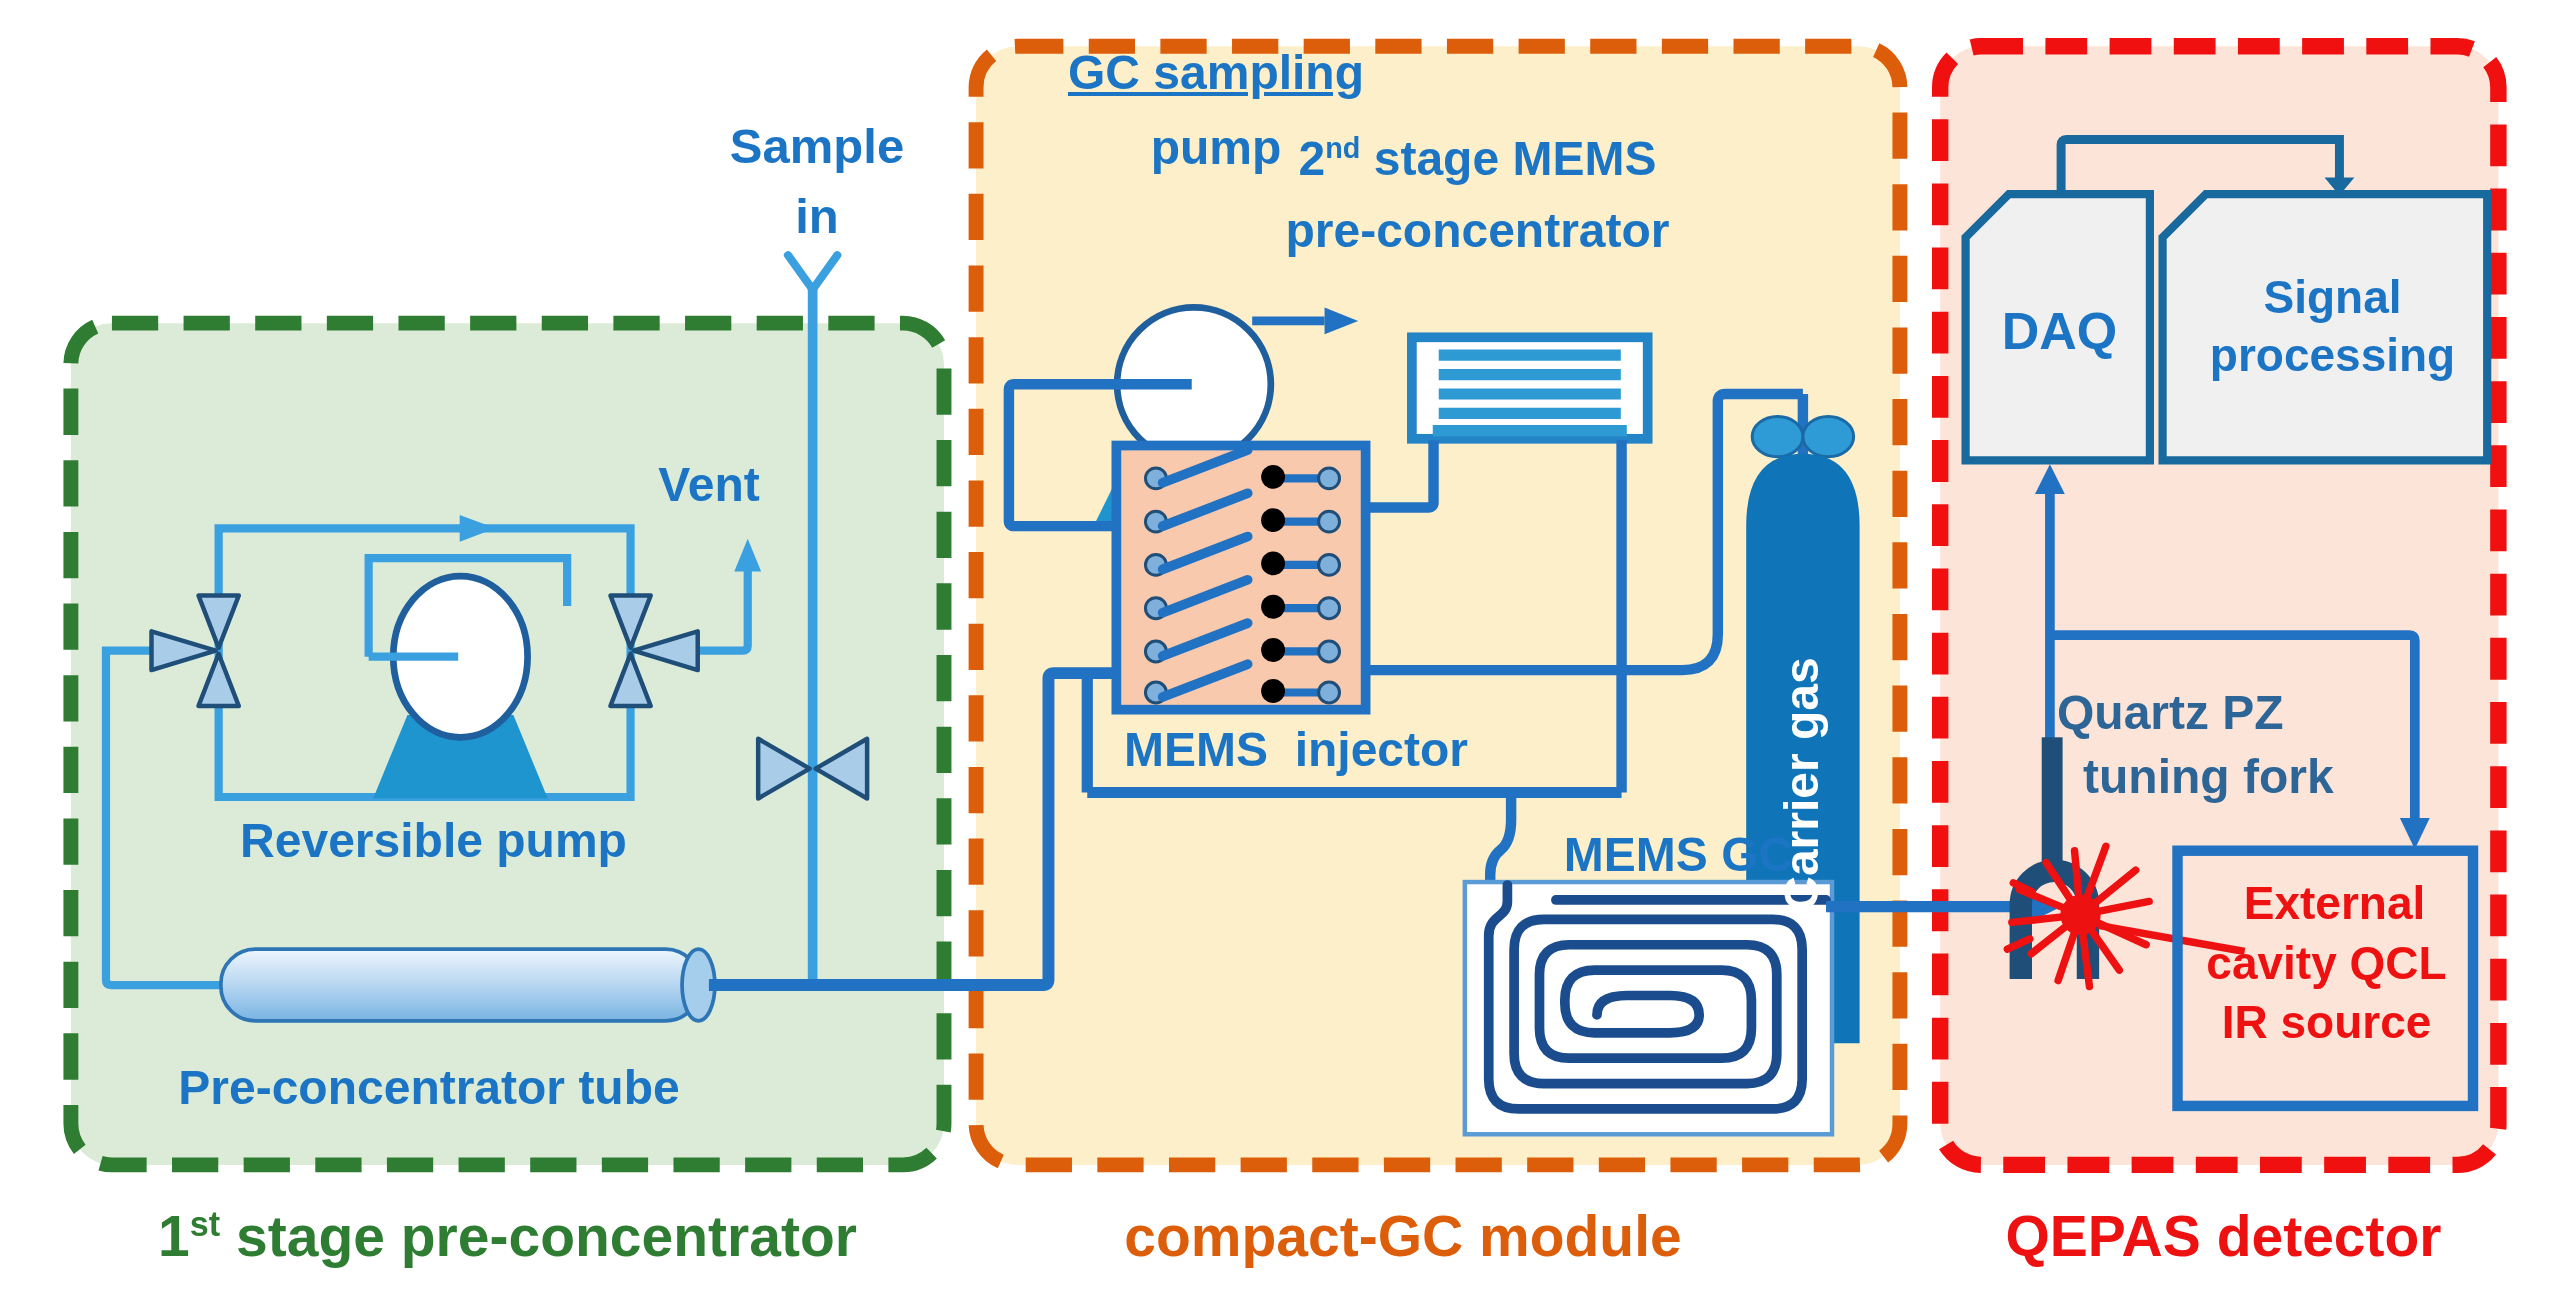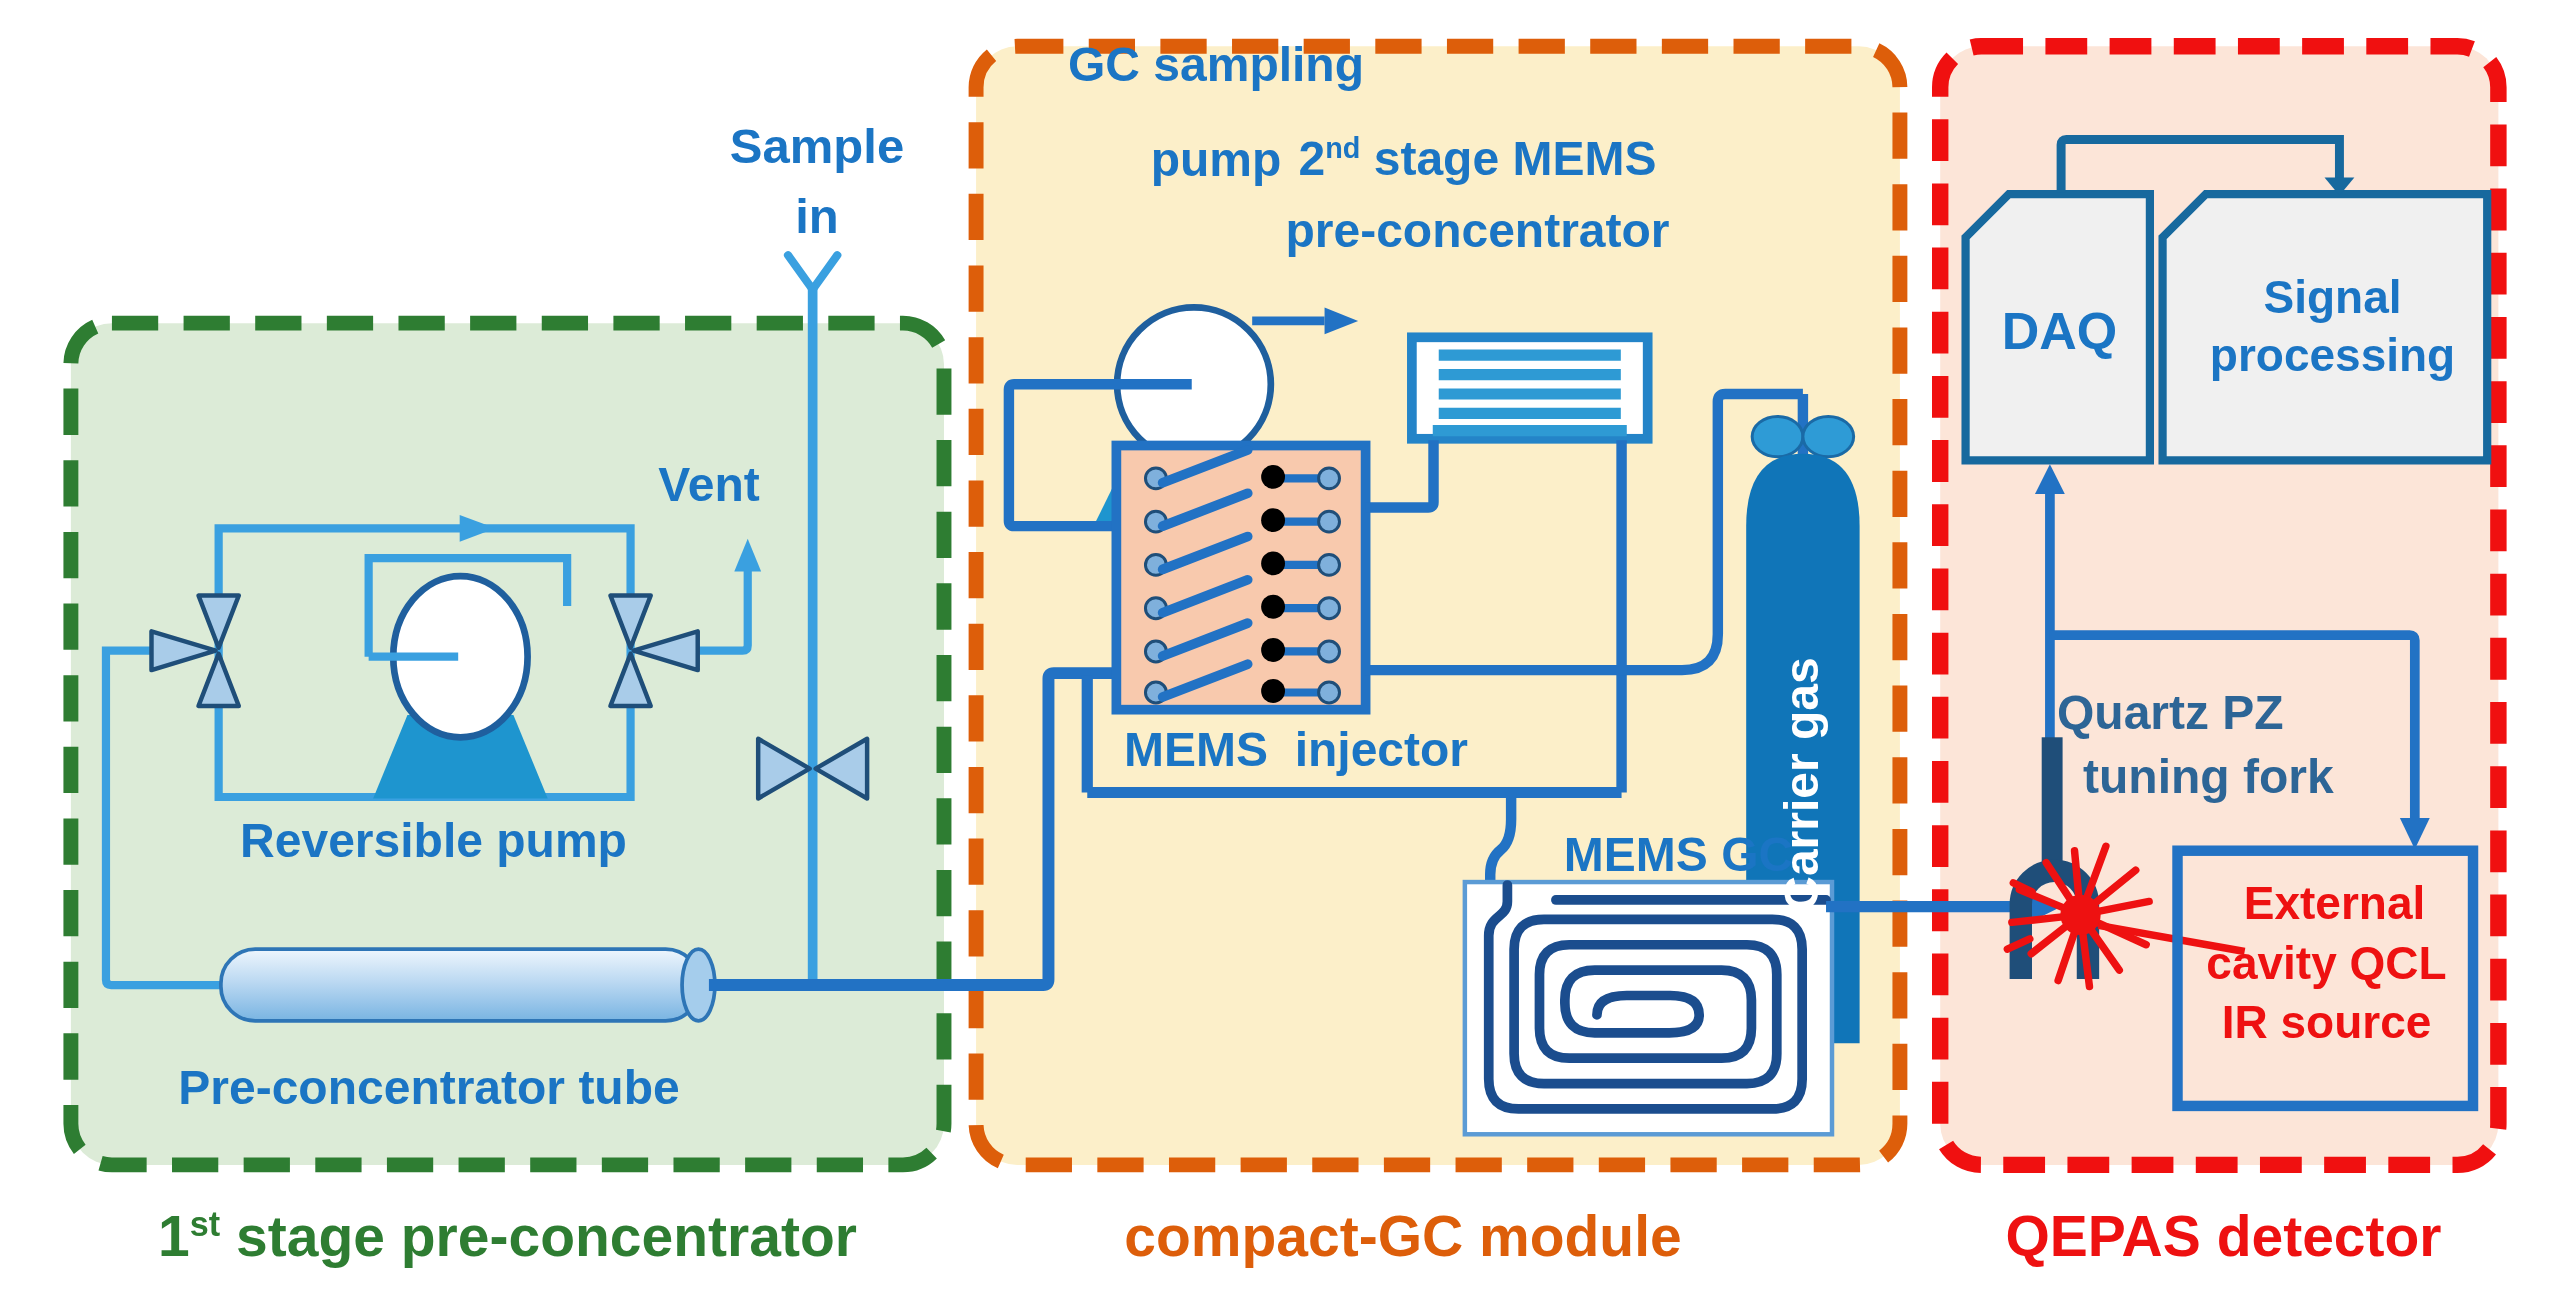--- a/index.html
+++ b/index.html
@@ -202,22 +202,22 @@
   <rect x="2918" y="1140" width="396" height="342" fill="none" stroke="#2272c4" stroke-width="14"></rect>
 </svg>
 
   <div class="lbl ctr f66" style="left:694px;top:121px;width:246px;">Sample</div>
   <div class="lbl ctr f66" style="left:694px;top:191px;width:246px;">in</div>
   <div class="lbl ctr f64" style="left:612px;top:460px;width:194px;">Vent</div>
   <div class="lbl ctr f64" style="left:187px;top:816px;width:493px;">Reversible pump</div>
   <div class="lbl ctr f64" style="left:134px;top:1063px;width:590px;">Pre-concentrator tube</div>
   <div class="lbl ctr f76 green" style="left:97px;top:1191px;width:821px;"><span>1</span><sup>st</sup><span> stage pre-concentrator</span></div>
 
-  <div class="lbl ctr f64" style="left:1037px;top:40px;width:358px;">GC sampling</div>
-  <div class="lbl ctr f64" style="left:1037px;top:123px;width:358px;margin-top:12px;">pump</div>
+  <div class="lbl ctr f64" style="left:1037px;top:48px;width:358px;text-decoration:underline;">GC sampling</div>
+  <div class="lbl ctr f64" style="left:1037px;top:123px;width:358px;">pump</div>
   <div class="lbl ctr f64" style="left:1209px;top:133px;width:537px;"><span>2</span><sup>nd</sup><span> stage MEMS</span></div>
   <div class="lbl ctr f64" style="left:1209px;top:206px;width:537px;">pre-concentrator</div>
   <div class="lbl f64 pre" style="left:1124px;top:725px;">MEMS  injector</div>
   <div class="lbl ctr f64 white vert" style="left:1542px;top:758px;width:522px;height:52px;">Carrier gas</div>
   <div class="lbl ctr f64" style="left:1522px;top:830px;width:313px;">MEMS GC</div>
   <div class="lbl ctr f76 orange" style="left:1067px;top:1191px;width:672px;">compact-GC module</div>
 
   <div class="lbl ctr f70" style="left:1970px;top:304px;width:179px;">DAQ</div>
   <div class="lbl ctr f62" style="left:2172px;top:273px;width:321px;">Signal</div>
   <div class="lbl ctr f62" style="left:2172px;top:331px;width:321px;">processing</div>

